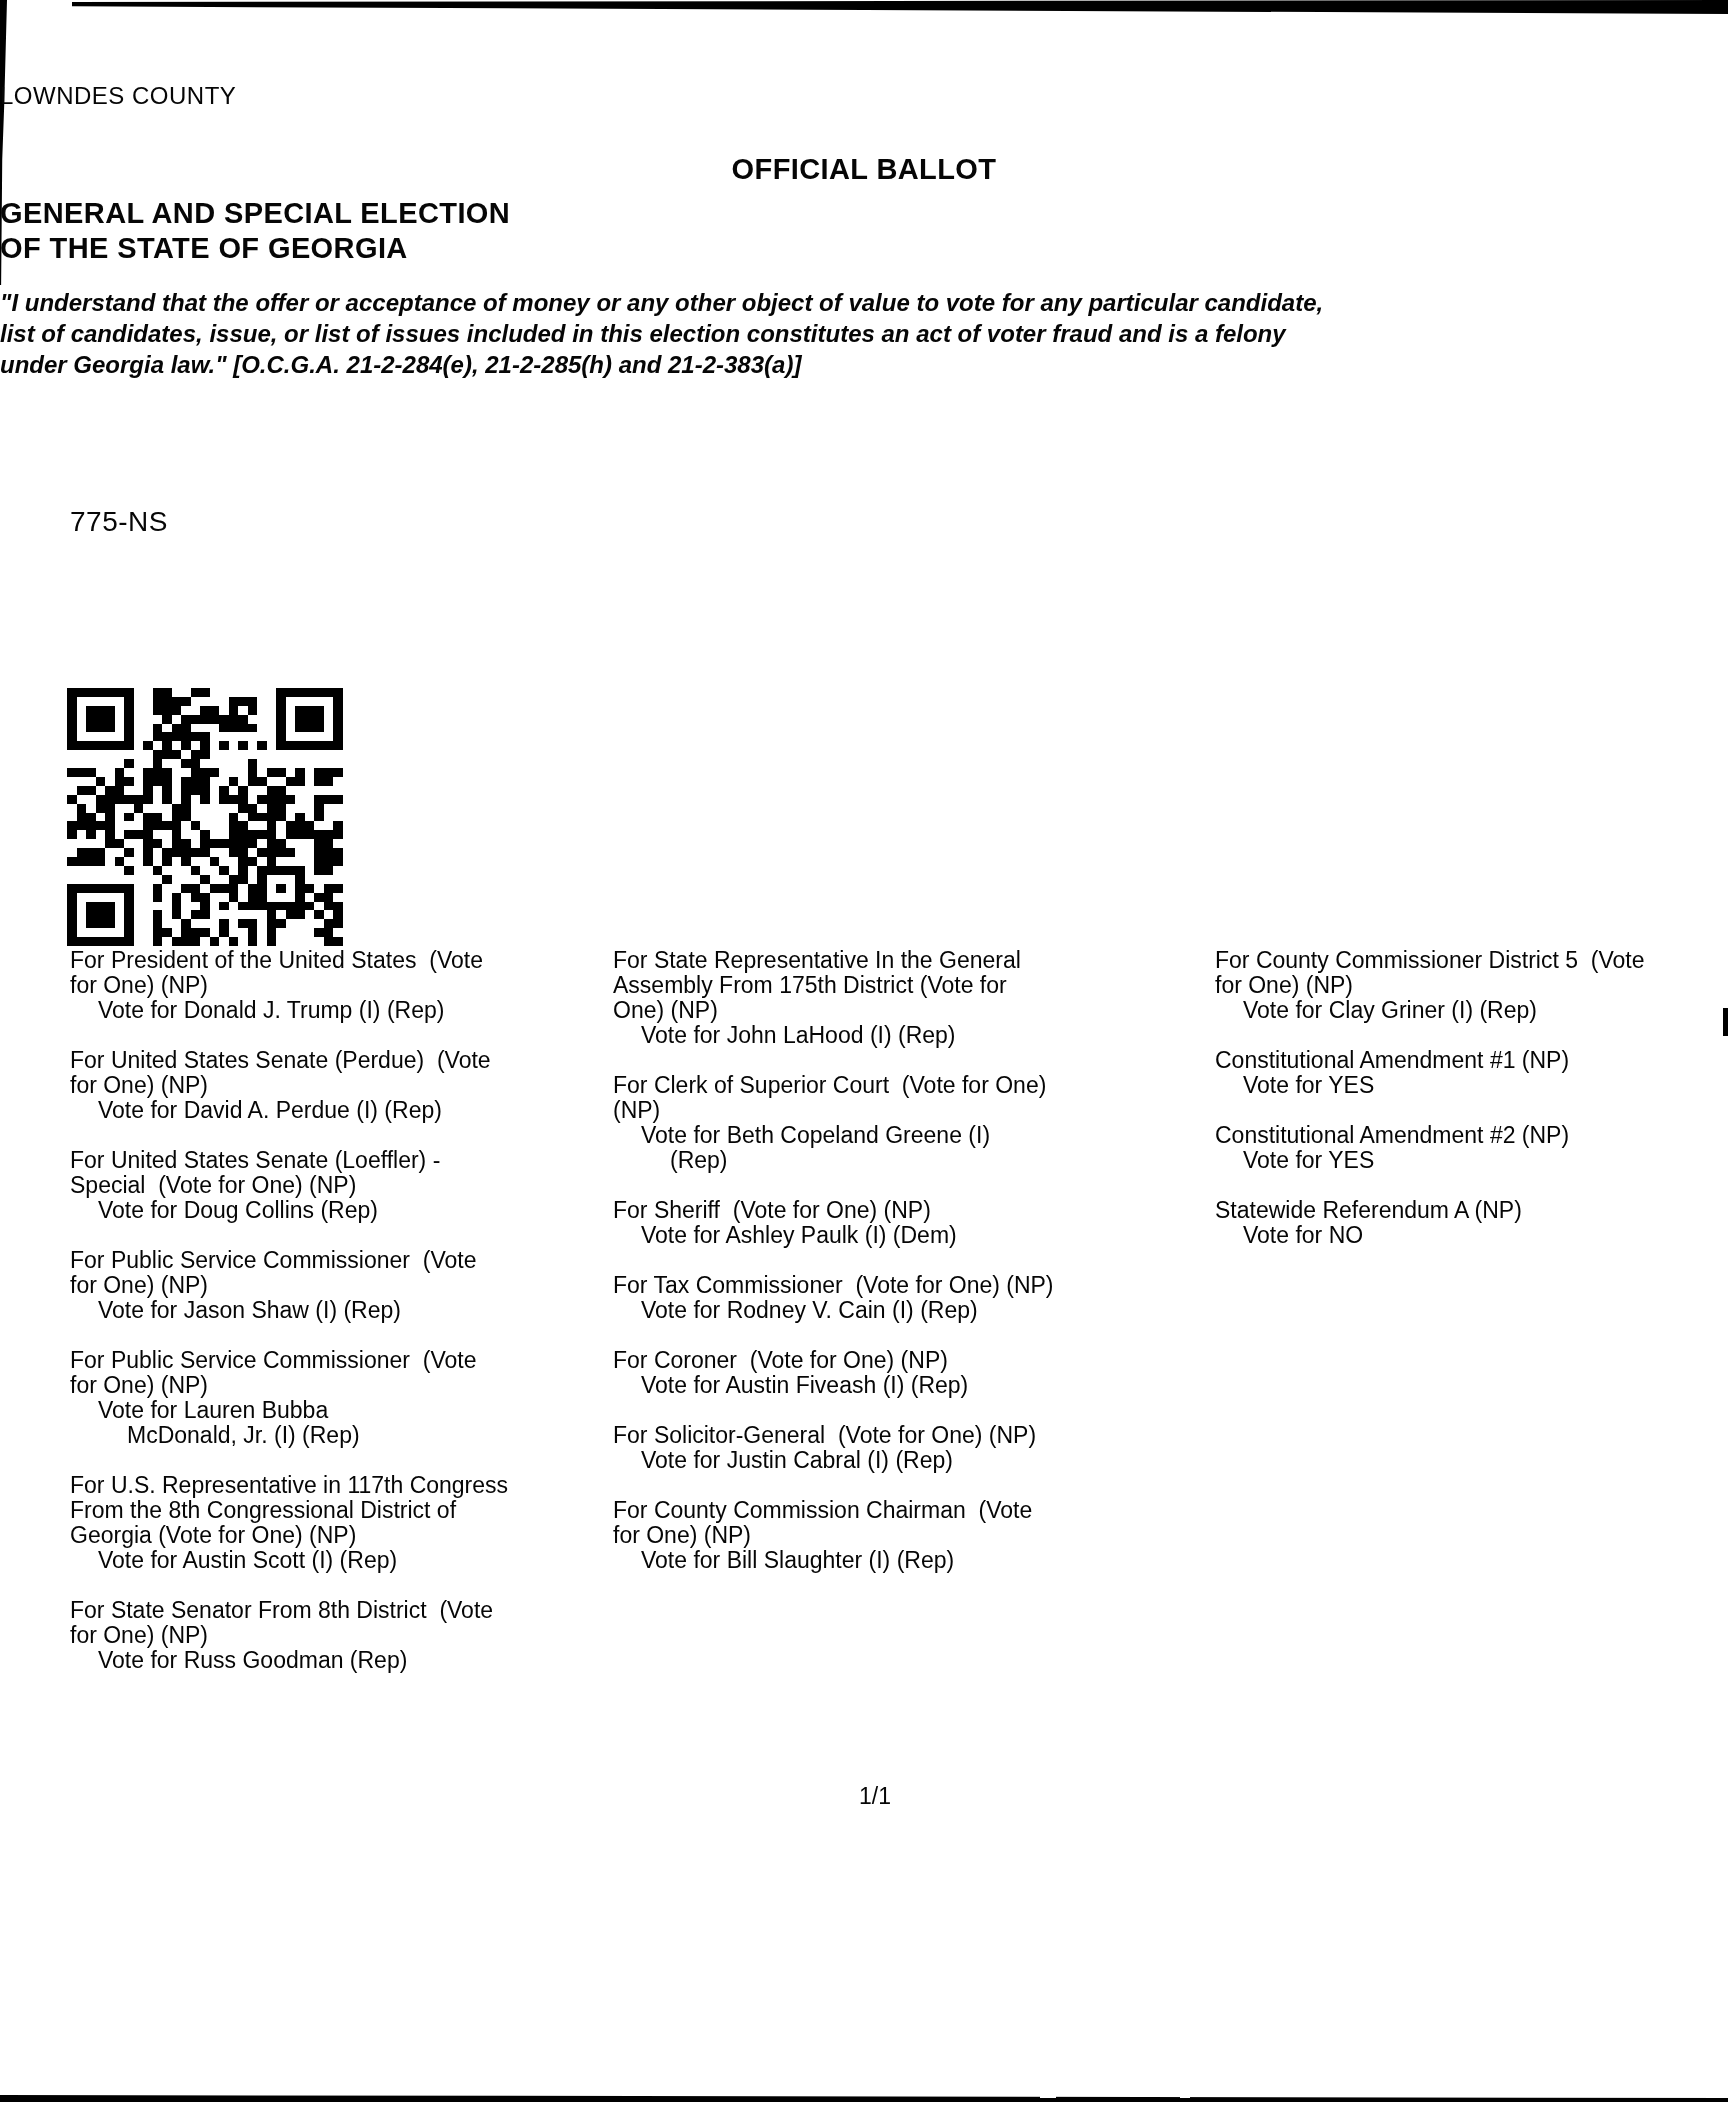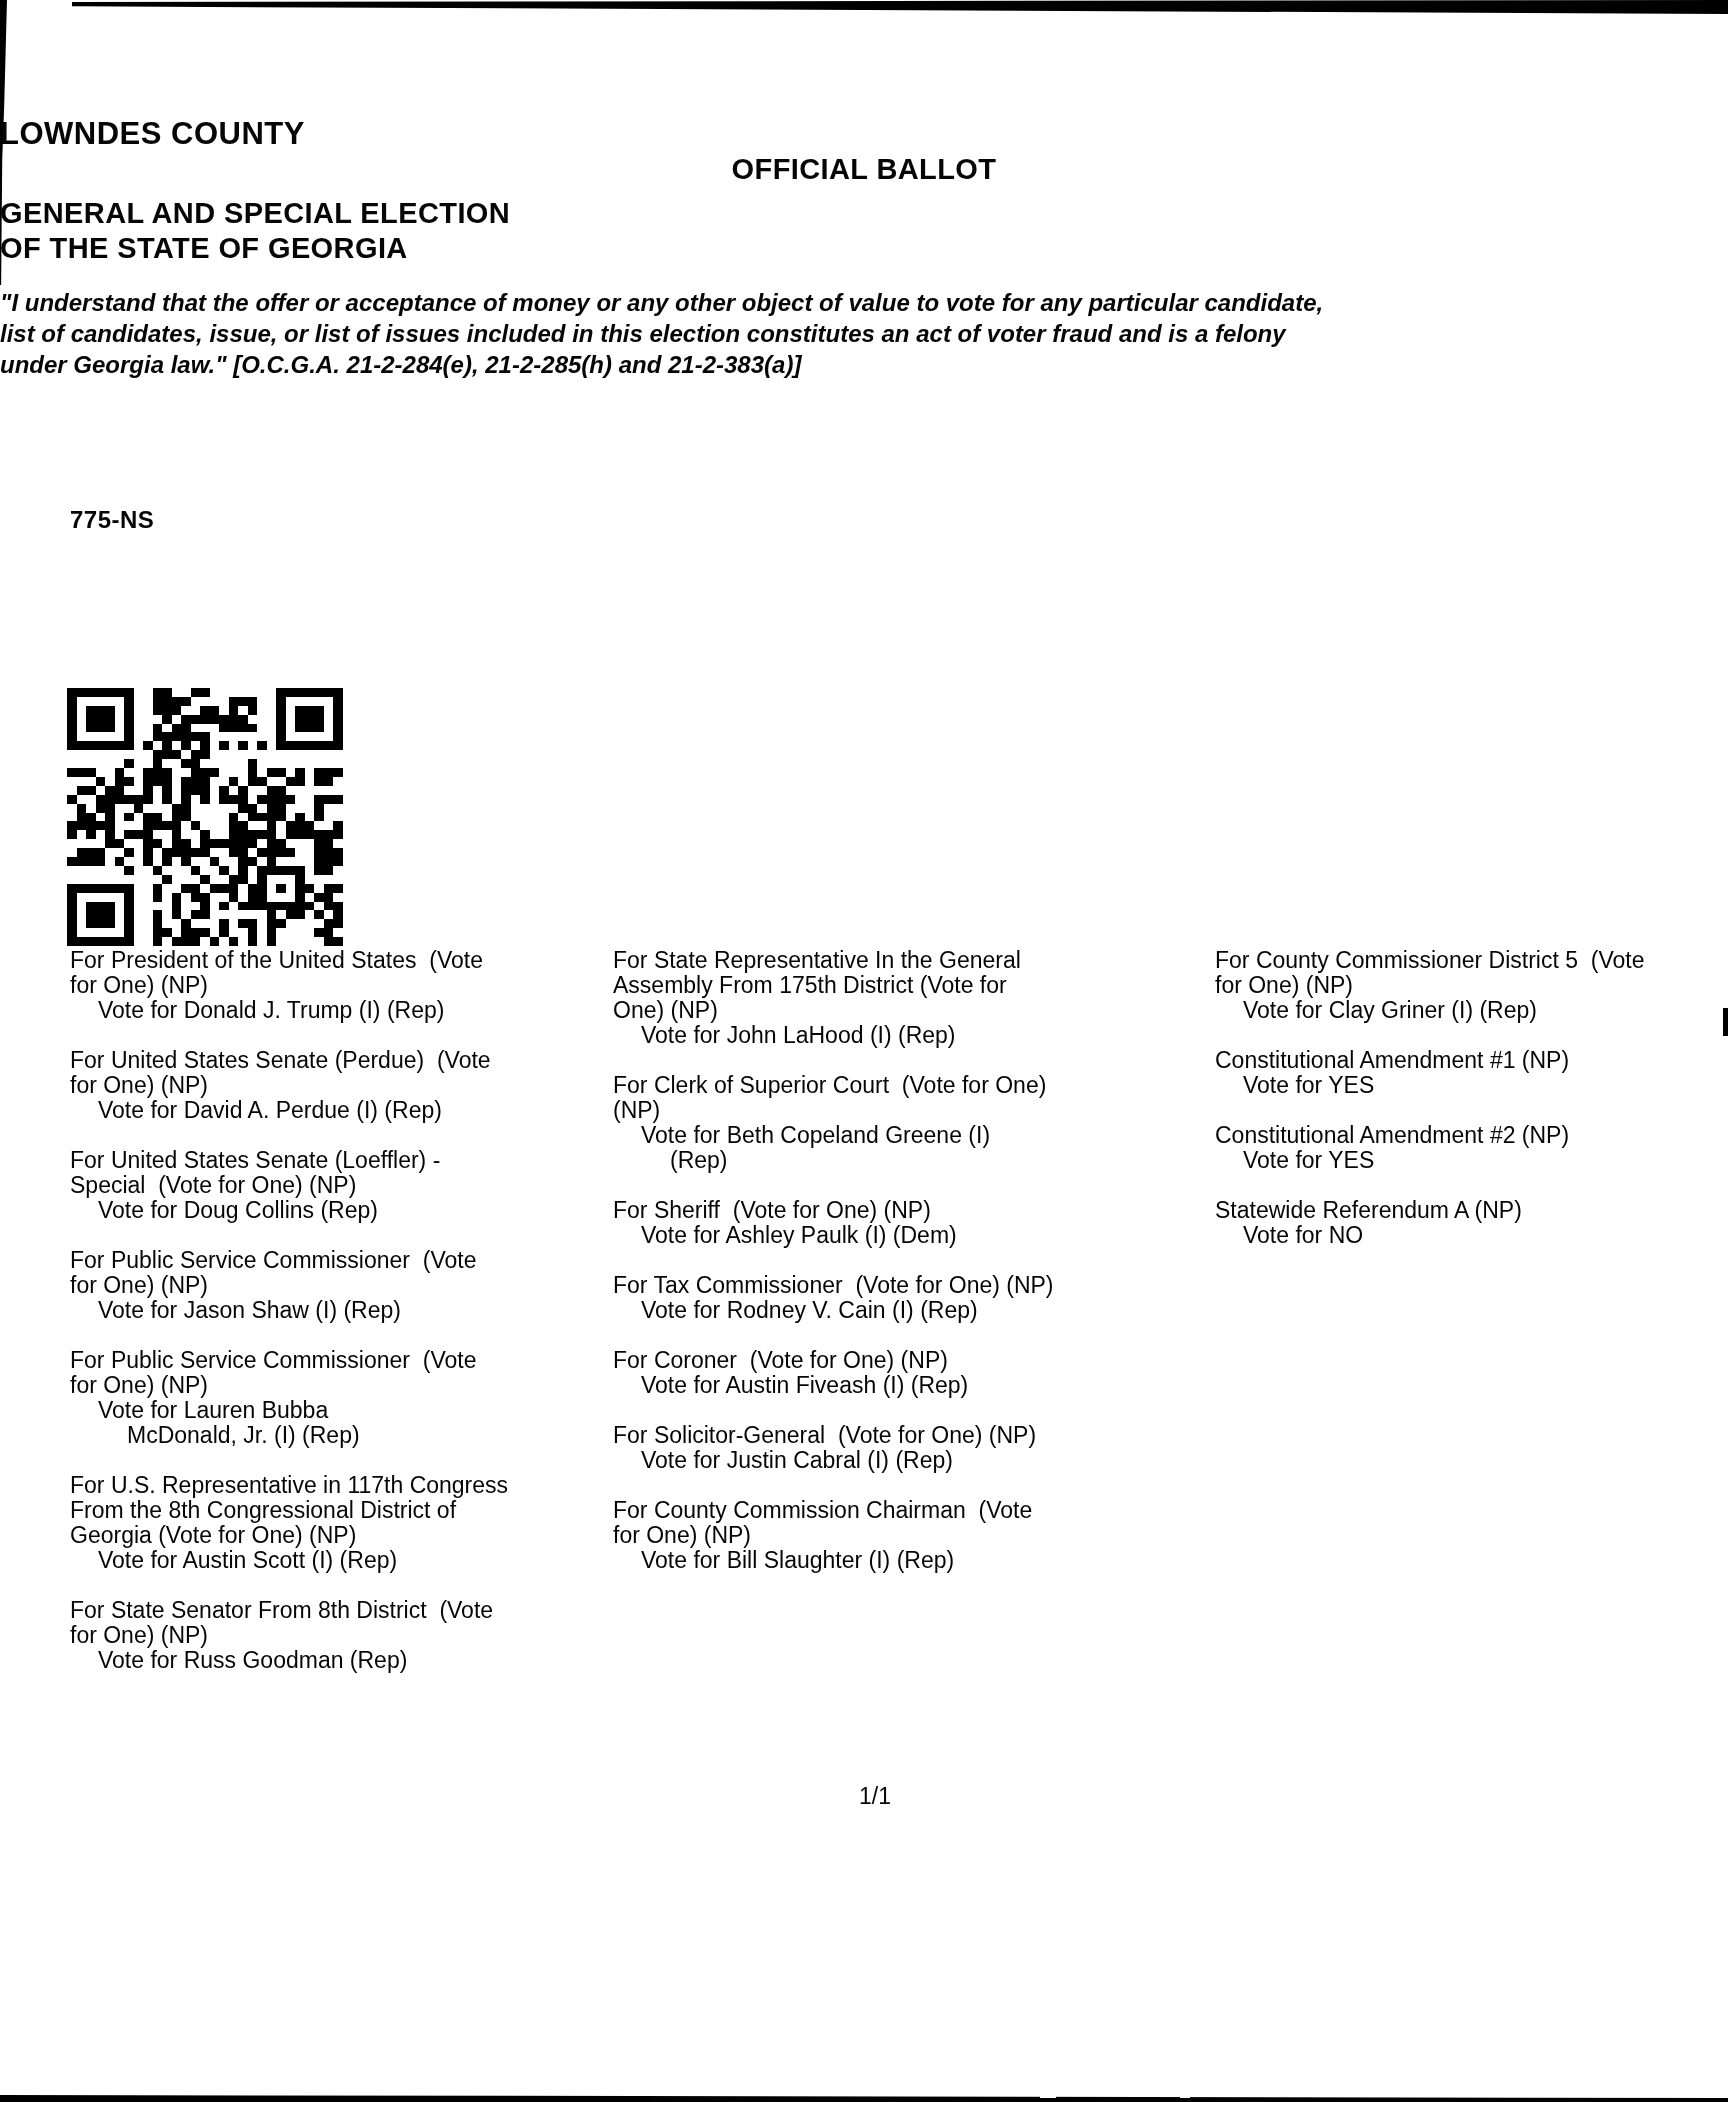--- a/index.html
+++ b/index.html
@@ -16,31 +16,31 @@
   .scan-top { left:72px; top:0; width:1656px; height:14px;
     clip-path:polygon(0 14%, 100% 0, 100% 100%, 0 45%); }
   .scan-bottom { left:0; top:2094px; width:1728px; height:8px;
     clip-path:polygon(0 12%, 100% 50%, 100% 100%, 0 100%); }
   .scan-gap { position:absolute; background:#fff; height:4px; top:2094px; }
   .gap1 { left:1040px; width:16px; }
   .gap2 { left:1180px; width:10px; }
   .scan-left { left:0; top:0; width:7px; height:285px;
     clip-path:polygon(0 0, 100% 0, 60% 37%, 32% 56%, 16% 100%, 0 100%); }
   .scan-right { left:1723px; top:1008px; width:5px; height:28px; }
-  .county-title { position:absolute; left:0; top:116px; width:100%;
-    font-size:31px; font-weight:bold; letter-spacing:0.5px; }
+  .county-title { position:absolute; left:0; top:82px; width:100%;
+    font-size:24px; font-weight:normal; letter-spacing:0.5px; }
   .ballot-type { position:absolute; left:0; top:153px; width:100%;
     font-size:29px; font-weight:bold; letter-spacing:0.4px;text-align:center; }
   .election-block { position:absolute; left:0; top:196px; width:100%;
     font-size:29px; font-weight:bold; line-height:35px; letter-spacing:0.4px; }
   .disclaimer { position:absolute; left:0; top:287px; width:100%;
     font-size:24px; font-style:italic; font-weight:600; line-height:31px; }
   .disclaimer div { white-space:pre; }
 
-  .precinct { position:absolute; left:70px; top:506px; font-size:24px; letter-spacing:0.5px;font-weight:bold; }
+  .precinct { position:absolute; left:70px; top:506px; font-size:28px; letter-spacing:0.5px; }
 
   .qr { position:absolute; left:67px; top:688px; width:276px; height:258px; }
 
   
   .columns { position:absolute; left:0; top:948px; width:1728px; }
   .ballot-col { position:absolute; top:0; font-size:23px; line-height:25px; }
   .col-0 { left:70px;  width:560px; }
   .col-1 { left:613px; width:560px; }
   .col-2 { left:1215px; width:573px; }
   .contest { margin-bottom:25px; }

